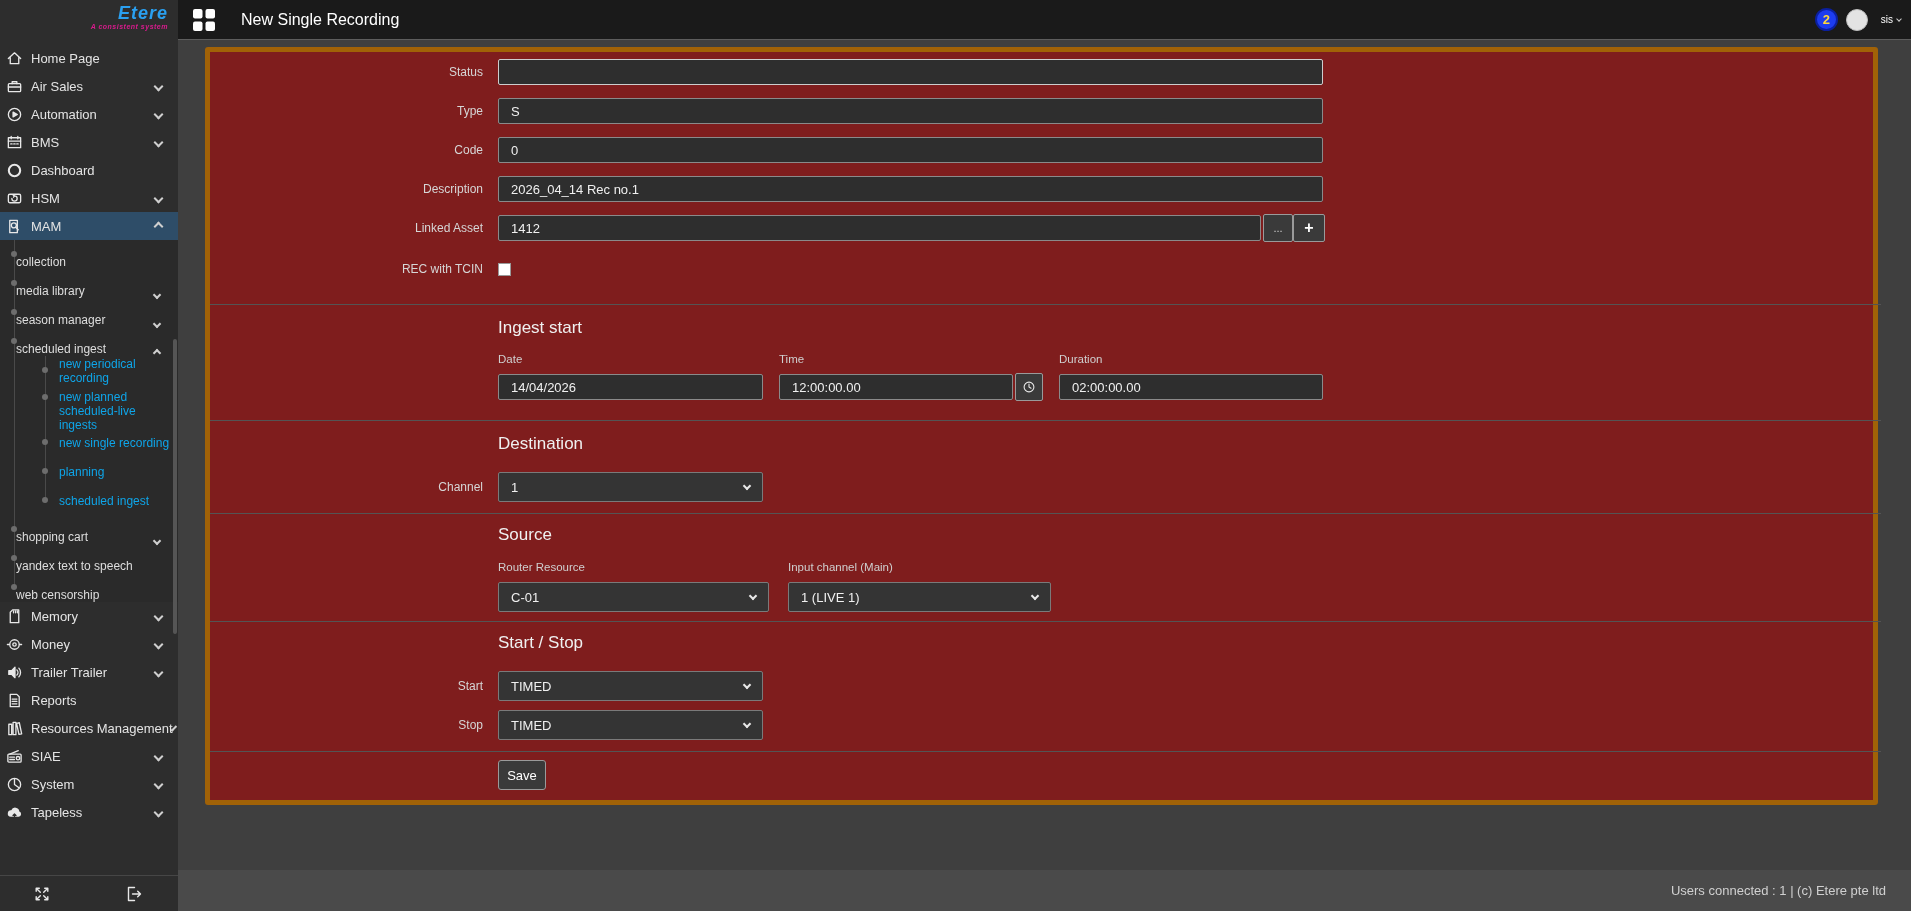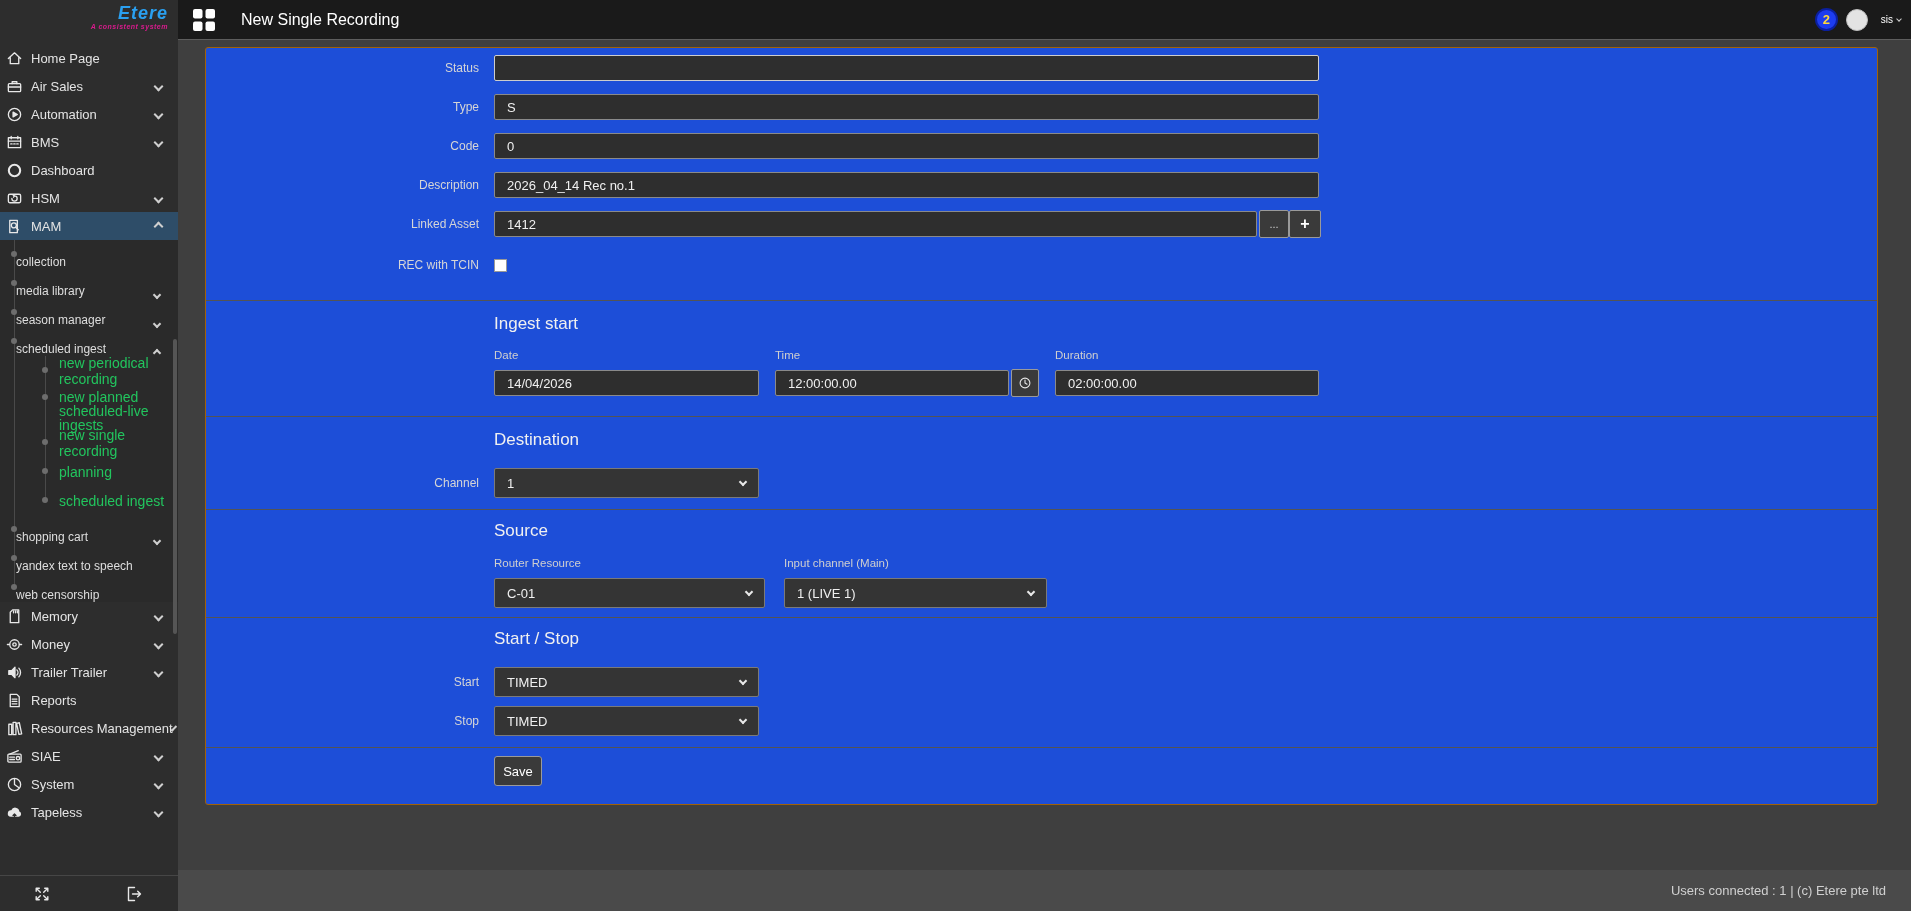--- a/index.html
+++ b/index.html
@@ -25,21 +25,21 @@
   .chev { width:7px; height:7px; border-right:2px solid #cfcfcf; border-bottom:2px solid #cfcfcf;
           display:inline-block; }
   .chev.down { transform:rotate(45deg); }
   .chev.up { transform:rotate(-135deg); }
   .nav-item .chev { margin-left:auto; margin-right:16px; }
   .submenu { position:relative; background:#2a2a2a; }
   .sub-item { position:relative; display:flex; align-items:flex-end; height:29px;
               padding-left:16px; cursor:pointer; font-size:12px; color:#dedede; }
   .sub-item .chev { margin-left:auto; margin-right:18px; width:6px; height:6px; }
   .sub2-item { position:relative; display:flex; align-items:center; height:29px;
-               padding-left:59px; cursor:pointer; font-size:14px; color:#22c55e; }
+               padding-left:59px; cursor:pointer; font-size:12px; color:#0ea5e9; }
   .sub2-item.two-line { height:43px; align-items:flex-start; padding-top:5px; }
   .sub2-item.two-line .sub-label { width:106px; line-height:14px; }
   .bullet { position:absolute; width:6px; height:6px; border-radius:50%; background:#6d6d6d; }
   .sub-item .bullet { left:11px; top:11px; }
   .sub2-item .bullet { left:42px; top:11px; }
   .sub2-item.two-line .bullet { top:9px; }
   .tree-line { position:absolute; width:1px; background:#4a4a4a; }
   .scrollbar-thumb { position:absolute; right:1px; top:300px; width:4px; height:295px;
                      background:#555; border-radius:2px; }
   .sidebar-footer { position:absolute; left:0; bottom:0; width:178px; height:36px;
@@ -61,21 +61,21 @@
                  display:flex; align-items:center; justify-content:center; cursor:pointer; }
   .avatar { width:22px; height:22px; border-radius:50%; background:#e3e3e3;
             border:1px solid #bdbdbd; margin-left:8px; cursor:pointer; }
   .user-name { color:#ffffff; font-size:10px; margin-left:13px; cursor:pointer;
                display:flex; align-items:center; }
   .user-name .chev { width:4px; height:4px; border-width:1.5px; margin-left:4px; margin-top:-2px; }
 
   
   .content { position:absolute; left:178px; top:41px; width:1733px; height:870px; background:#3f3f3f; }
   .card { position:absolute; left:27px; top:6px; width:1673px; height:758px;
-          background:#1d4ed8; border:1px solid #a16207; border-radius:3px; }
+          background:#7f1d1d; border:5px solid #a16207; border-radius:3px; }
   .abs { position:absolute; }
   .row-label { width:273px; text-align:right; font-size:12px; color:#d6d6d6; line-height:26px; }
   .txt-input { background:#2e2e2e; border:1px solid #8a8a8a; border-radius:2px;
                color:#f0f0f0; font-size:13px; padding:0 12px; height:26px; width:100%;
                font-family:"Liberation Sans", sans-serif; }
   .txt-input.bright { border-color:#cdcdcd; }
   .sec-divider { left:0; width:1671px; height:1px; background:#545454; }
   .sec-title { font-size:17px; color:#f0f0f0; }
   .col-label { font-size:11.5px; color:#cfcfcf; }
   .fake-select { background:#343434; border:1px solid #7a7a7a; border-radius:2px;

